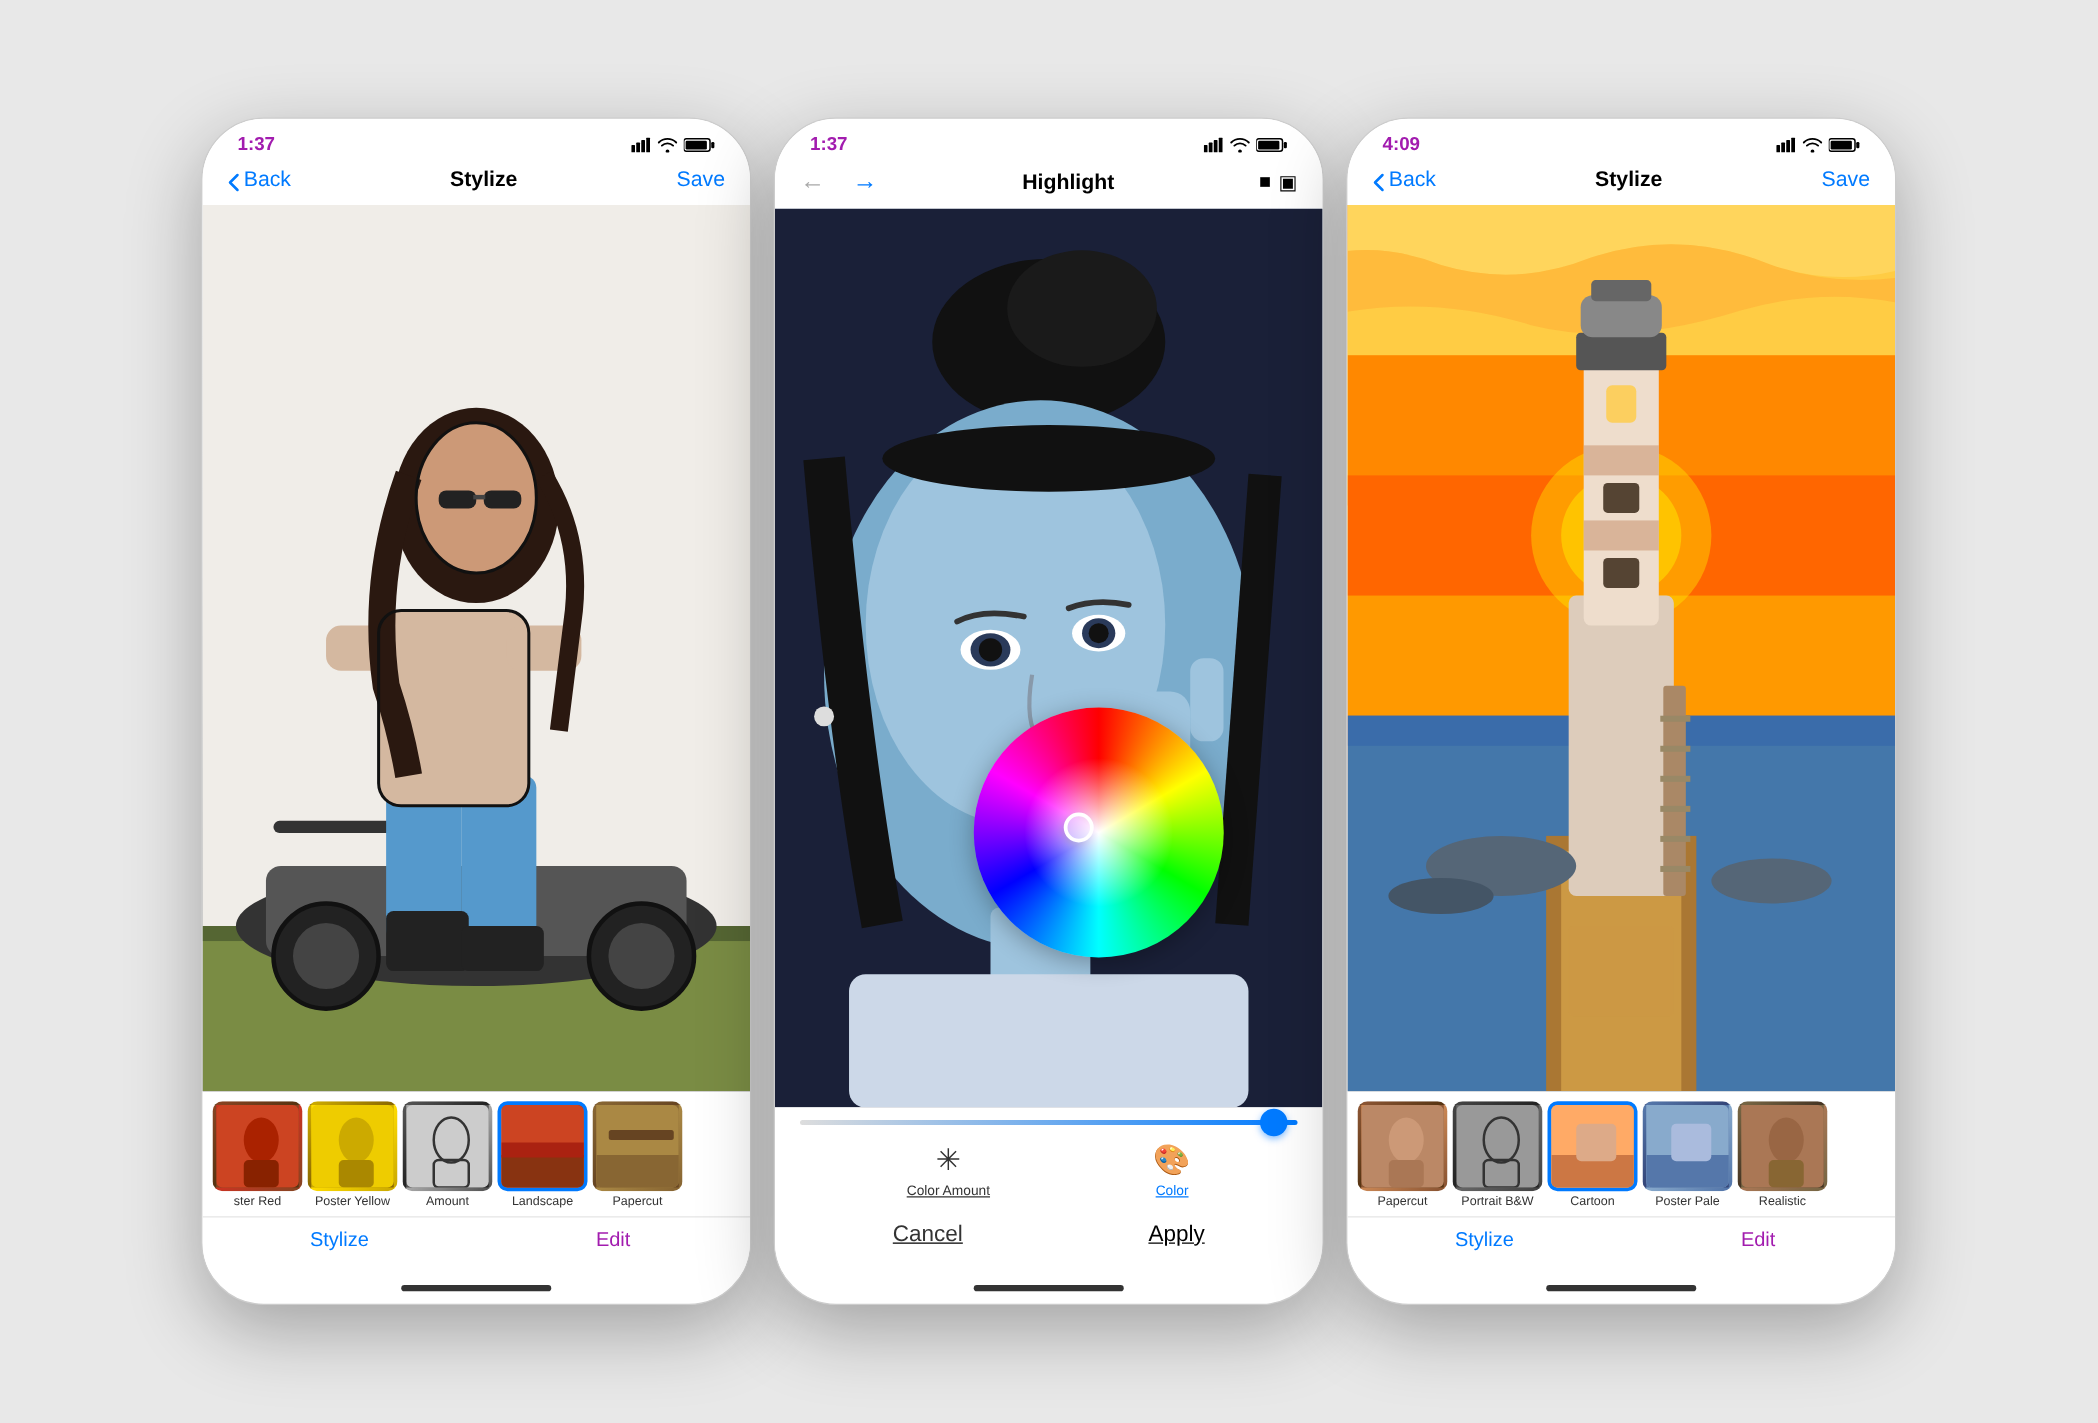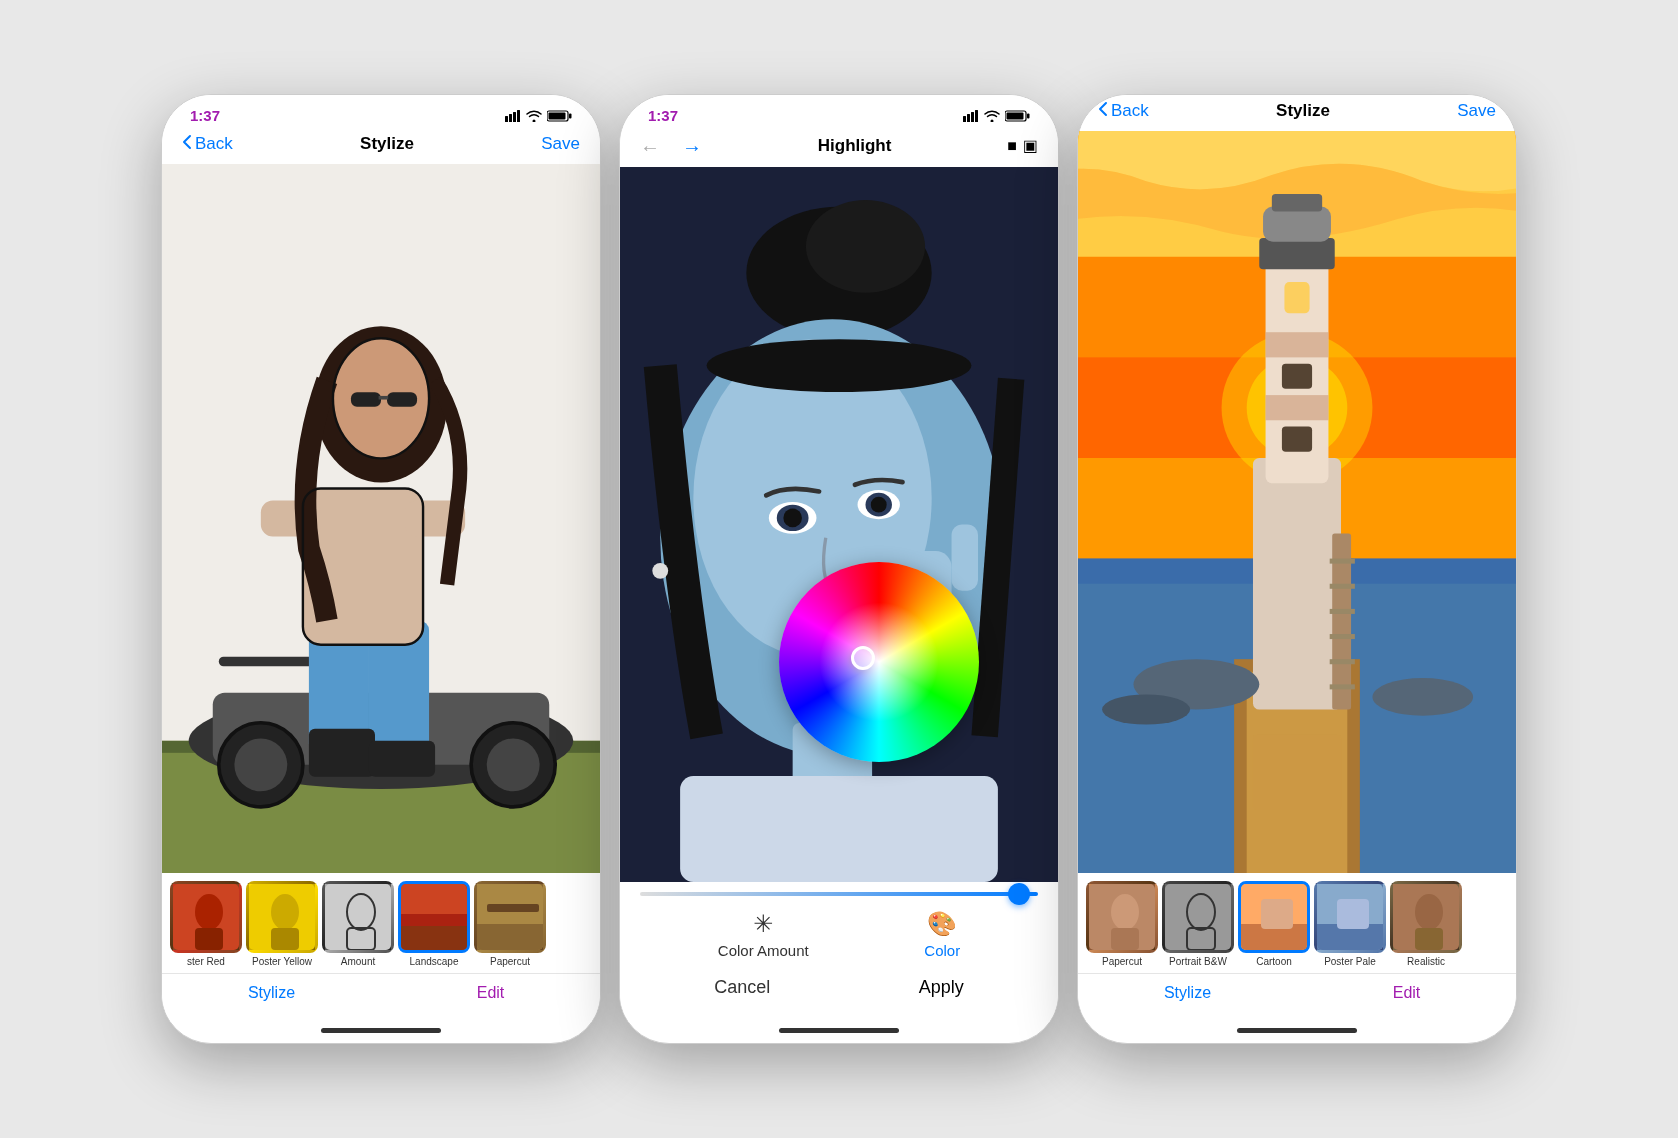--- a/index.html
+++ b/index.html
@@ -64,21 +64,21 @@
       display: flex;
       justify-content: space-between;
       align-items: center;
       padding: 6px 20px 10px;
       background: #fff;
       flex-shrink: 0;
     }
 
     .nav-back {
       display: flex;
-      align-items: flex-start;
+      align-items: flex-end;
       gap: 3px;
       color: #007aff;
       font-size: 17px;
     }
 
     .nav-title {
       font-size: 17px;
       font-weight: 600;
       color: #000;
     }
@@ -248,20 +248,21 @@
     }
 
     
     .action-bar {
       display: flex;
       justify-content: space-around;
       align-items: flex-start;
       padding: 16px 20px 24px;
       background: #fff;
       flex-shrink: 0;
+      text-decoration: underline;
     }
 
     .action-btn {
       font-size: 18px;
       color: #333;
     }
 
     .action-btn.primary {
       color: #000;
       font-weight: 500;
@@ -281,22 +282,23 @@
       flex-direction: column;
       align-items: center;
       gap: 4px;
     }
 
     .tool-icon {
       font-size: 24px;
     }
 
     .tool-label {
-      font-size: 15px;
+      font-size: 11px;
       color: #333;
+      text-decoration: underline;
     }
 
     .tool-label.active {
       color: #007aff;
     }
 
     
     .img-phone1 {
       background: linear-gradient(180deg, #f5f5f5 0%, #d0d0d0 40%, #888 70%, #555 100%);
       position: relative;
@@ -594,20 +596,41 @@
     <div class="action-bar">
       <span class="action-btn">Cancel</span>
       <span class="action-btn primary">Apply</span>
     </div>
 
     <div class="home-indicator"></div>
   </div>
 
   <div class="phone">
 
+    <div class="status-bar">
+      <span class="status-time">4:09</span>
+      <div class="status-icons">
+        <svg width="16" height="12" viewBox="0 0 16 12">
+          <rect x="0" y="6" width="3" height="6" rx="0.5"></rect>
+          <rect x="4" y="4" width="3" height="8" rx="0.5"></rect>
+          <rect x="8" y="2" width="3" height="10" rx="0.5"></rect>
+          <rect x="12" y="0" width="3" height="12" rx="0.5"></rect>
+        </svg>
+        <svg width="16" height="12" viewBox="0 0 16 12">
+          <path d="M8 9.5a1.5 1.5 0 110 3 1.5 1.5 0 010-3z"></path>
+          <path d="M3.5 6.5a6.5 6.5 0 019 0" fill="none" stroke="#000" stroke-width="1.5" stroke-linecap="round"></path>
+          <path d="M1 4a10 10 0 0114 0" fill="none" stroke="#000" stroke-width="1.5" stroke-linecap="round"></path>
+        </svg>
+        <svg width="25" height="12" viewBox="0 0 25 12">
+          <rect x="0" y="1" width="21" height="10" rx="2" stroke="#000" stroke-width="1.2" fill="none"></rect>
+          <rect x="1.5" y="2.5" width="17" height="7" rx="1" fill="#000"></rect>
+          <rect x="22" y="3.5" width="2.5" height="5" rx="1" fill="#000"></rect>
+        </svg>
+      </div>
+    </div>
 
     <div class="nav-bar">
       <div class="nav-back">
         <svg width="10" height="16" viewBox="0 0 10 16" fill="#007aff">
           <path d="M8 2L2 8l6 6" stroke="#007aff" stroke-width="2" fill="none" stroke-linecap="round" stroke-linejoin="round"></path>
         </svg>
         <span style="color:#007aff">Back</span>
       </div>
       <span class="nav-title">Stylize</span>
       <span class="nav-save">Save</span>

